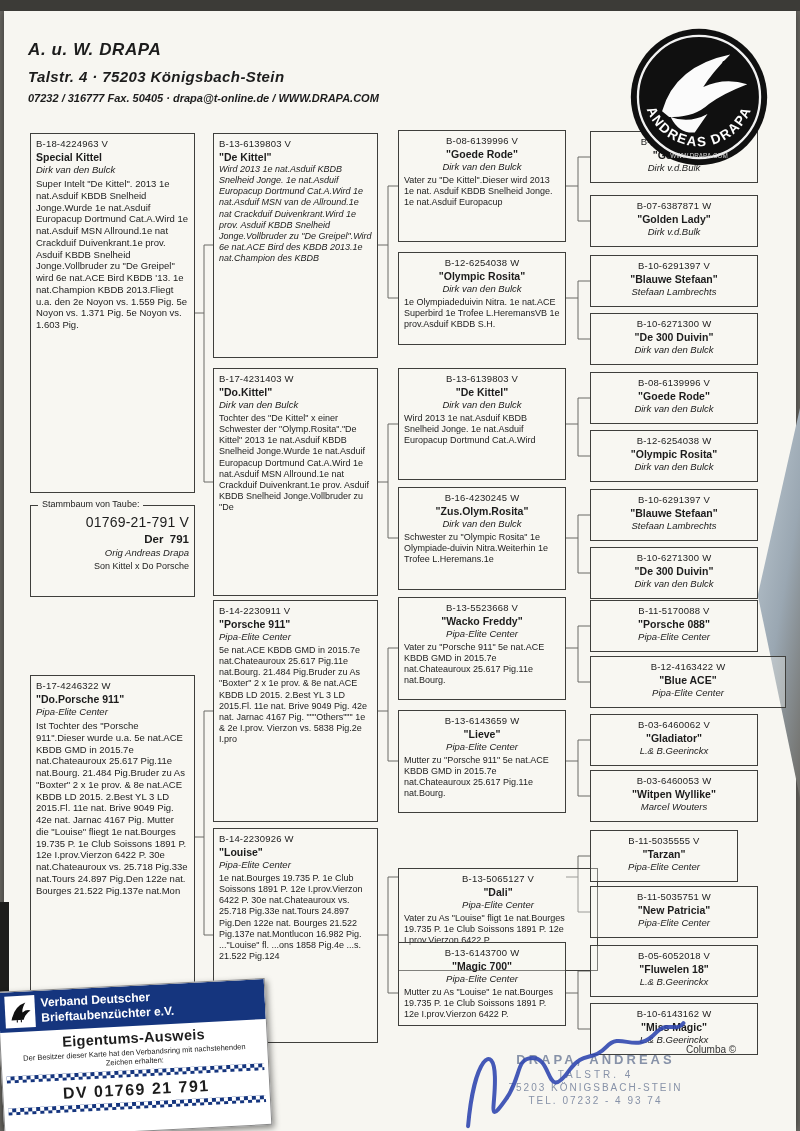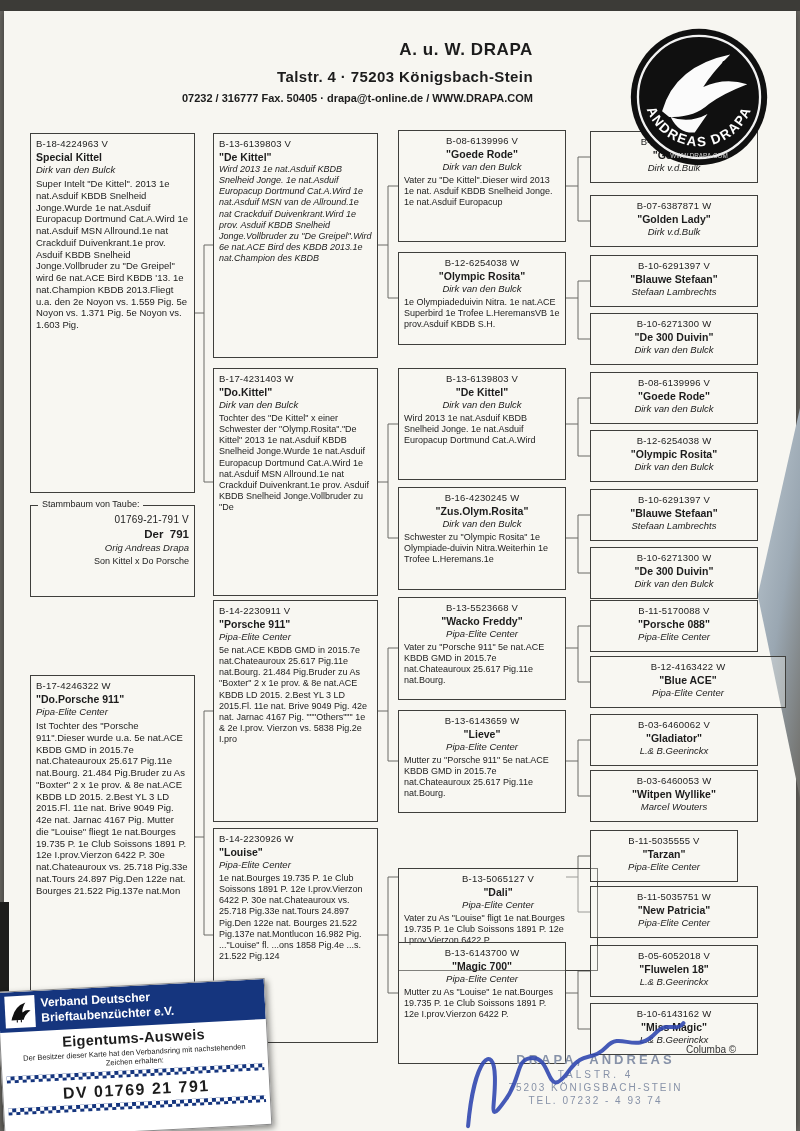--- a/index.html
+++ b/index.html
@@ -16,21 +16,21 @@
     z-index:0;
   }
   .scan-top { position:absolute; left:0; top:0; width:800px; height:11px; background:#3c3b37; z-index:4; }
   .wing {
     position:absolute; left:752px; top:408px; width:48px; height:390px; z-index:1;
     background:linear-gradient(100deg,#c3ced6 0%,#9aa7b2 55%,#6e6c66 100%);
     clip-path:polygon(100% 0, 12% 48%, 100% 100%);
   }
   .corner-shadow { position:absolute; left:0; top:902px; width:9px; height:108px; background:#1d1d1b; z-index:2; }
 
-  .header { position:absolute; left:28px; top:40px; width:505px; text-align:right; z-index:3; }
+  .header { position:absolute; left:28px; top:40px; width:505px; text-align:left; z-index:3;font-style:italic; }
   .h-owner { font-size:17px; font-weight:bold; letter-spacing:.6px; }
   .h-addr  { font-size:15px; font-weight:bold; margin-top:8px; letter-spacing:.4px; }
   .h-contact { font-size:11px; font-weight:bold; margin-top:7px; }
 
   .logo { position:absolute; left:628px; top:26px; width:142px; height:142px; z-index:5; }
 
   .connectors { position:absolute; left:0; top:0; z-index:2; }
 
   .pbox {
     position:absolute; box-sizing:border-box; z-index:3;
@@ -43,21 +43,21 @@
   .btext  { font-size:9px; line-height:1.24; }
   .g1 .btext { font-size:9.5px; }
   .c34 .ring, .c34 .bname, .c34 .breeder { text-align:center; }
   .italic { font-style:italic; }
 
   .subject { overflow:visible;text-align:right; }
   .subject-label {
     position:absolute; top:-7px; left:7px; background:#f7f6f1;
     padding:0 4px; font-size:9px; white-space:nowrap;
   }
-  .subject .ring { margin-top:4px; font-size:10px; }
+  .subject .ring { margin-top:4px; font-size:14px; }
   .subject .bname { font-size:11.5px; margin:3px 0 2px; }
 
   .sticker {
     position:absolute; left:-3px; top:992px; width:266px; height:145px; z-index:8;
     background:#ffffff; border:1px solid #8a8a8a;
     transform:rotate(-3deg); transform-origin:left top;
     box-shadow:2px 3px 6px rgba(0,0,0,.45);
     overflow:hidden;
   }
   .sticker-top { display:flex; align-items:center; gap:6px; background:#15357e; padding:4px 6px; }
@@ -213,21 +213,21 @@
   <div class="bname">"Lieve"</div>
   <div class="breeder">Pipa-Elite Center</div>
   <div class="btext">Mutter zu "Porsche 911" 5e nat.ACE KBDB GMD in 2015.7e nat.Chateauroux 25.617 Pig.11e nat.Bourg.</div>
 </div>
 <div class="pbox c34" style="left:398px;top:868px;width:200px;height:103px">
   <div class="ring">B-13-5065127 V</div>
   <div class="bname">"Dali"</div>
   <div class="breeder">Pipa-Elite Center</div>
   <div class="btext">Vater zu As "Louise" fligt 1e nat.Bourges 19.735 P. 1e Club Soissons 1891 P. 12e I.prov.Vierzon 6422 P.</div>
 </div>
-<div class="pbox c34" style="left:398px;top:942px;width:168px;height:122px">
+<div class="pbox c34" style="left:398px;top:942px;width:168px;height:84px">
   <div class="ring">B-13-6143700 W</div>
   <div class="bname">"Magic 700"</div>
   <div class="breeder">Pipa-Elite Center</div>
   <div class="btext">Mutter zu As "Louise" 1e nat.Bourges 19.735 P. 1e Club Soissons 1891 P. 12e I.prov.Vierzon 6422 P.</div>
 </div>
 
 <div class="pbox c34" style="left:590px;top:131px;width:168px;height:52px">
   <div class="ring">B-07-62..042 V</div>
   <div class="bname">"Goed.."</div>
   <div class="breeder">Dirk v.d.Bulk</div>

